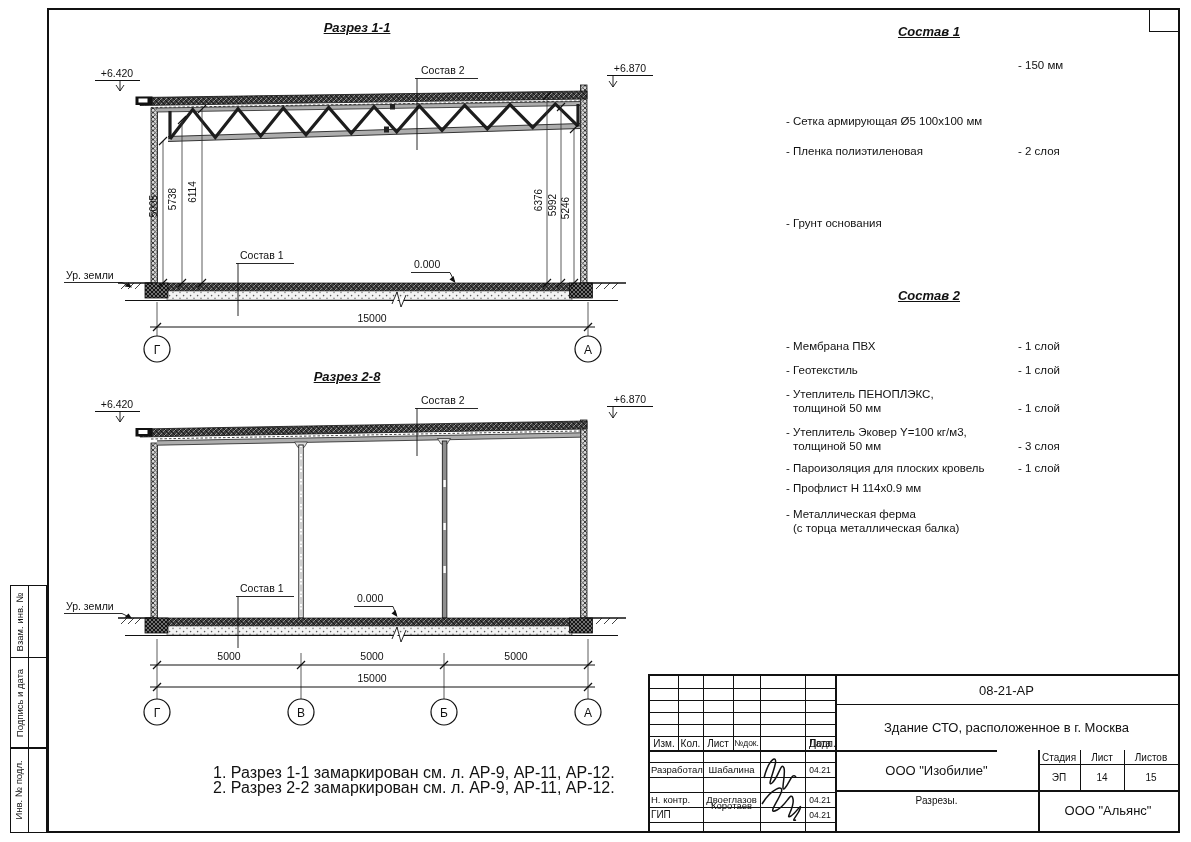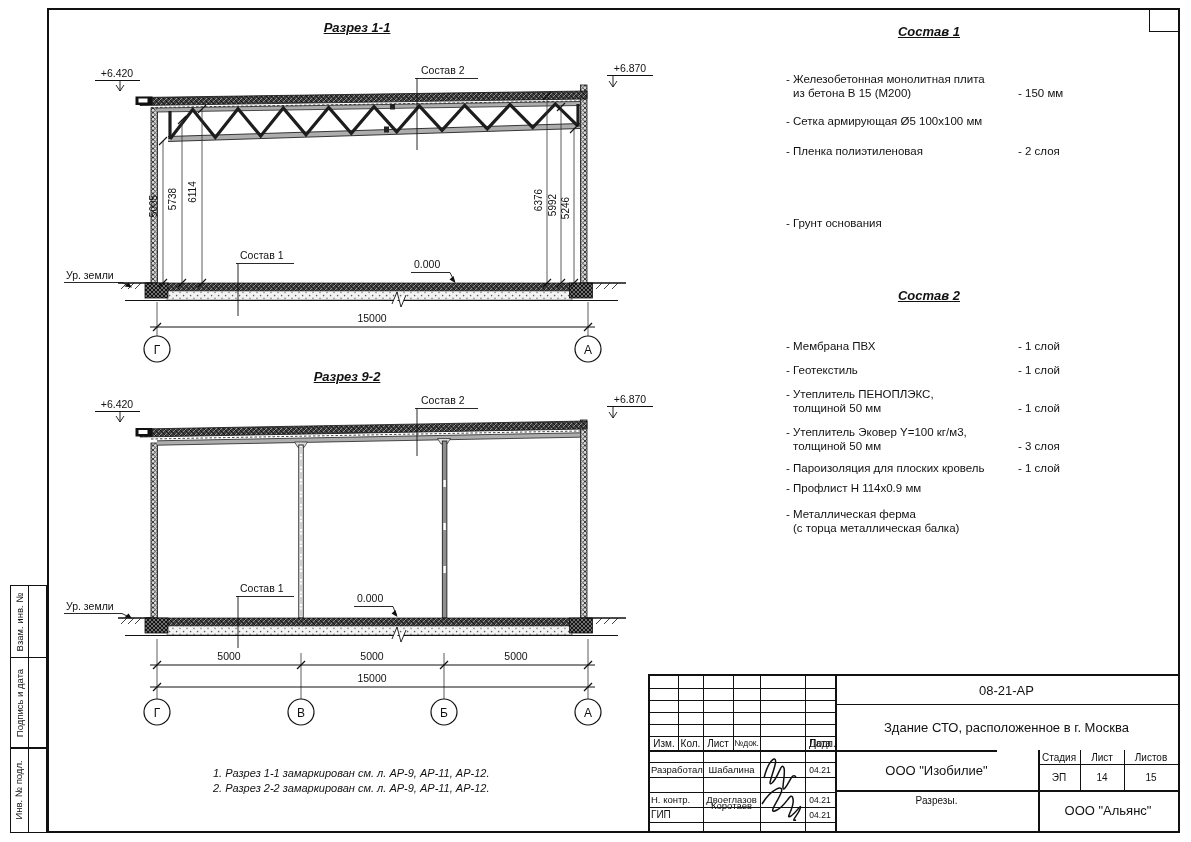--- a/index.html
+++ b/index.html
@@ -19,21 +19,21 @@
   .ax{font-size:12px;}
   
   .sec-title{position:absolute;width:130px;text-align:center;font-size:13px;font-style:italic;font-weight:bold;text-decoration:underline;}
   
   .shead{position:absolute;width:130px;text-align:center;font-size:13px;font-style:italic;font-weight:bold;text-decoration:underline;}
   .sitem{position:absolute;left:786px;width:380px;font-size:11.5px;line-height:14px;}
   .sl{width:235px;}
   .sv{position:absolute;left:232px;bottom:0;white-space:nowrap;}
   .l2:empty,.sv:empty{display:none;}
   
-  .notes{position:absolute;left:213px;top:766px;font-size:11px;line-height:14.5px;font-style:italic;}
+  .notes{position:absolute;left:213px;top:766px;font-size:16px;line-height:14.5px;}
   
   .tb{position:absolute;left:648px;top:674px;width:532px;height:159px;border:2px solid #111;box-sizing:border-box;}
   .hl{position:absolute;height:1.2px;background:#111;}
   .vl{position:absolute;width:1.2px;background:#111;}
   .cell{position:absolute;display:flex;align-items:center;justify-content:center;text-align:center;overflow:hidden;}
   .f13{font-size:13px;} .f12{font-size:10px;} .f10{font-size:10px;} .f9{font-size:9.5px;} .f8{font-size:8.5px;}
   .sig{position:absolute;left:756px;top:752px;}
 </style>
 </head>
 <body>
@@ -45,21 +45,21 @@
 
   <div class="sbox" style="top:585px;height:73px;"></div>
   <div class="sbox" style="top:656.5px;height:92px;"></div>
   <div class="sbox" style="top:747px;height:86px;"></div>
   <div class="sdiv" style="top:585px;height:248px;"></div>
   <div class="vlabel" style="left:-17.5px;top:615.5px;width:73px;">Взам. инв. №</div>
   <div class="vlabel" style="left:-25.5px;top:696.5px;width:89px;">Подпись и дата</div>
   <div class="vlabel" style="left:-24px;top:784px;width:86px;">Инв. № подл.</div>
 
   <div class="sec-title" style="left:292px;top:20px;">Разрез 1-1</div>
-  <div class="sec-title" style="left:282px;top:369px;">Разрез 9-2</div>
+  <div class="sec-title" style="left:282px;top:369px;">Разрез 2-8</div>
 
   <svg class="draw" width="1191" height="842" viewBox="0 0 1191 842">
     <defs>
       <pattern id="hw" width="4.5" height="4.5" patternUnits="userSpaceOnUse">
         <rect width="4.5" height="4.5" fill="#dcdcdc"></rect>
         <path d="M0,4.5 L4.5,0 M0,0 L4.5,4.5" stroke="#2c2c2c" stroke-width="0.9"></path>
       </pattern>
       <pattern id="hr" width="5" height="5" patternUnits="userSpaceOnUse">
         <rect width="5" height="5" fill="#3f3f3f"></rect>
         <path d="M0,5 L5,0" stroke="#a9a9a9" stroke-width="0.8"></path>
@@ -305,24 +305,20 @@
       <circle cx="588" cy="712" r="13" fill="none" stroke="#111" stroke-width="1.2"></circle>
       <text class="ax" x="157" y="716.5" text-anchor="middle">Г</text>
       <text class="ax" x="301" y="716.5" text-anchor="middle">В</text>
       <text class="ax" x="444" y="716.5" text-anchor="middle">Б</text>
       <text class="ax" x="588" y="716.5" text-anchor="middle">А</text>
     </g>
   </svg>
 
   <div class="shead" style="left:864px;top:24px;">Состав 1</div>
   <div class="sitem" style="top:72px;">
-      <div class="sl">
-        <div>- Железобетонная  монолитная плита</div>
-        <div class="l2" style="padding-left:7px;">из бетона В 15 (М200)</div>
-      </div>
       <div class="sv">- 150 мм</div>
     </div>
   <div class="sitem" style="top:114px;">
       <div class="sl">
         <div>- Сетка армирующая Ø5 100х100 мм</div>
       </div>
     </div>
   <div class="sitem" style="top:144px;">
       <div class="sl">
         <div>- Пленка полиэтиленовая</div>

